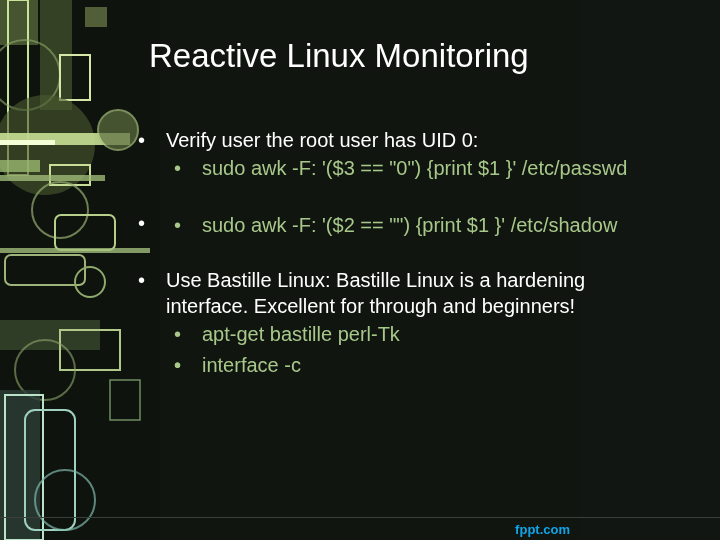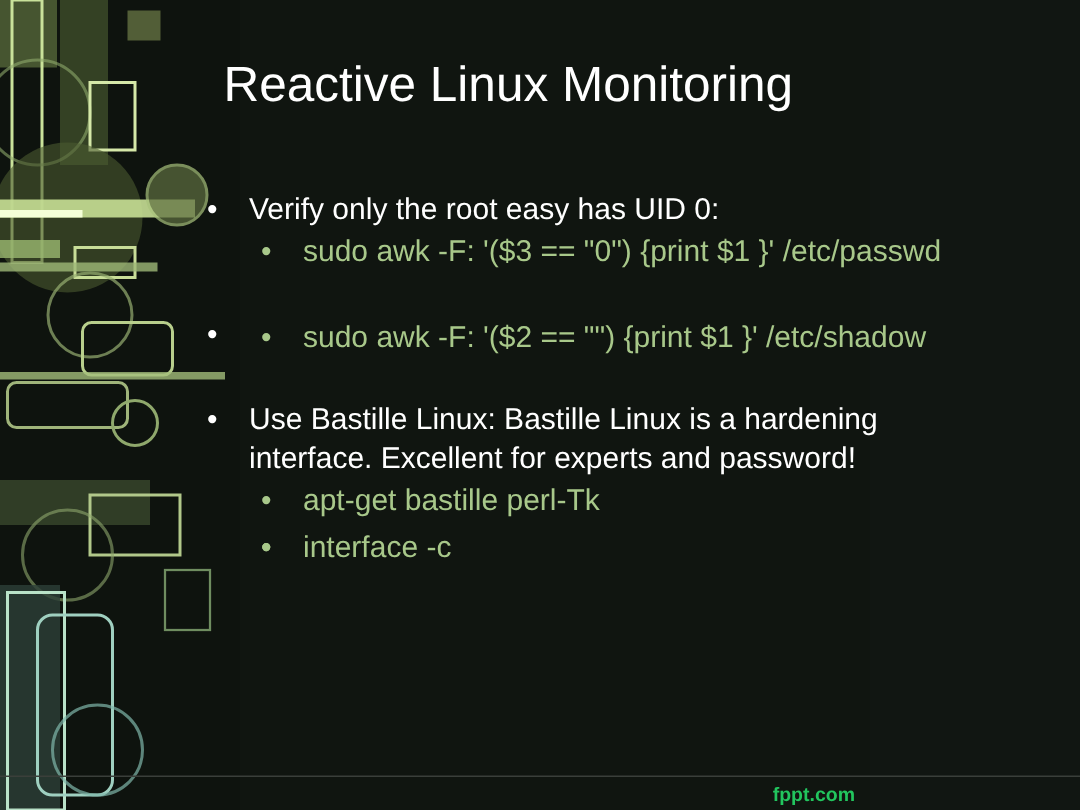--- a/index.html
+++ b/index.html
@@ -14,21 +14,21 @@
     position:absolute; left:149px; top:36px;
     color:#ffffff; font-size:33px; line-height:40px;
   }
   .content { position:absolute; left:138px; top:127px; width:560px; }
   .l1 { position:relative; color:#ffffff; font-size:20px; line-height:26px; padding-left:28px; }
   .l1 .bullet { position:absolute; left:0; top:0; }
   .l2 { position:relative; color:#a8c88a; font-size:20px; line-height:31px; padding-left:64px; }
   .l2 .bullet { position:absolute; left:36px; top:0; }
   .gap { height:26px; }
   .footer-line { position:absolute; left:0; top:517px; width:720px; height:1px; background:#3a3f3a; }
-  .footer { position:absolute; right:10px; top:522px; color:#22c55e; font-size:13px; font-weight:bold; }
+  .footer { position:absolute; right:10px; top:522px; color:#0ea5e9; font-size:13px; font-weight:bold; }
 </style>
 </head>
 <body>
 
 <div class="slide">
 
   <svg class="deco" viewBox="0 0 160 540">
     <rect x="0" y="0" width="160" height="540" fill="#0e130e"></rect>
     <rect x="0" y="0" width="38" height="45" fill="#55663a" opacity="0.8"></rect>
     <rect x="40" y="0" width="32" height="110" fill="#3e4e2a" opacity="0.8"></rect>
@@ -56,21 +56,21 @@
     <rect x="25" y="410" width="50" height="120" fill="none" stroke="#9fd0c0" stroke-width="2" rx="10"></rect>
     <circle cx="65" cy="500" r="30" fill="none" stroke="#7fb6aa" stroke-width="2" opacity="0.7"></circle>
     <rect x="110" y="380" width="30" height="40" fill="none" stroke="#6f8d60" stroke-width="1.5"></rect>
   </svg>
 
   <div class="title">Reactive Linux Monitoring</div>
 
   <div class="content">
     <div class="l1">
       <span class="bullet">•</span>
-      <span>Verify only the root easy has UID 0:</span>
+      <span>Verify user the root user has UID 0:</span>
     </div>
     <div class="l2">
       <span class="bullet">•</span>
       <span>sudo awk -F: '($3 == "0") {print $1 }' /etc/passwd</span>
     </div>
 
     <div class="gap"></div>
 
     <div class="l1">
       <span class="bullet">•</span>
@@ -78,21 +78,21 @@
     <div class="l2">
       <span class="bullet">•</span>
       <span>sudo awk -F: '($2 == "") {print $1 }' /etc/shadow</span>
     </div>
 
     <div class="gap"></div>
 
     <div class="l1">
       <span class="bullet">•</span>
       <div>Use Bastille Linux: Bastille Linux is a hardening</div>
-      <div>interface. Excellent for experts and password!</div>
+      <div>interface. Excellent for through and beginners!</div>
     </div>
     <div class="l2">
       <span class="bullet">•</span>
       <span>apt-get bastille perl-Tk</span>
     </div>
     <div class="l2">
       <span class="bullet">•</span>
     </div>
     <div class="l2">
       <span class="bullet">•</span>

